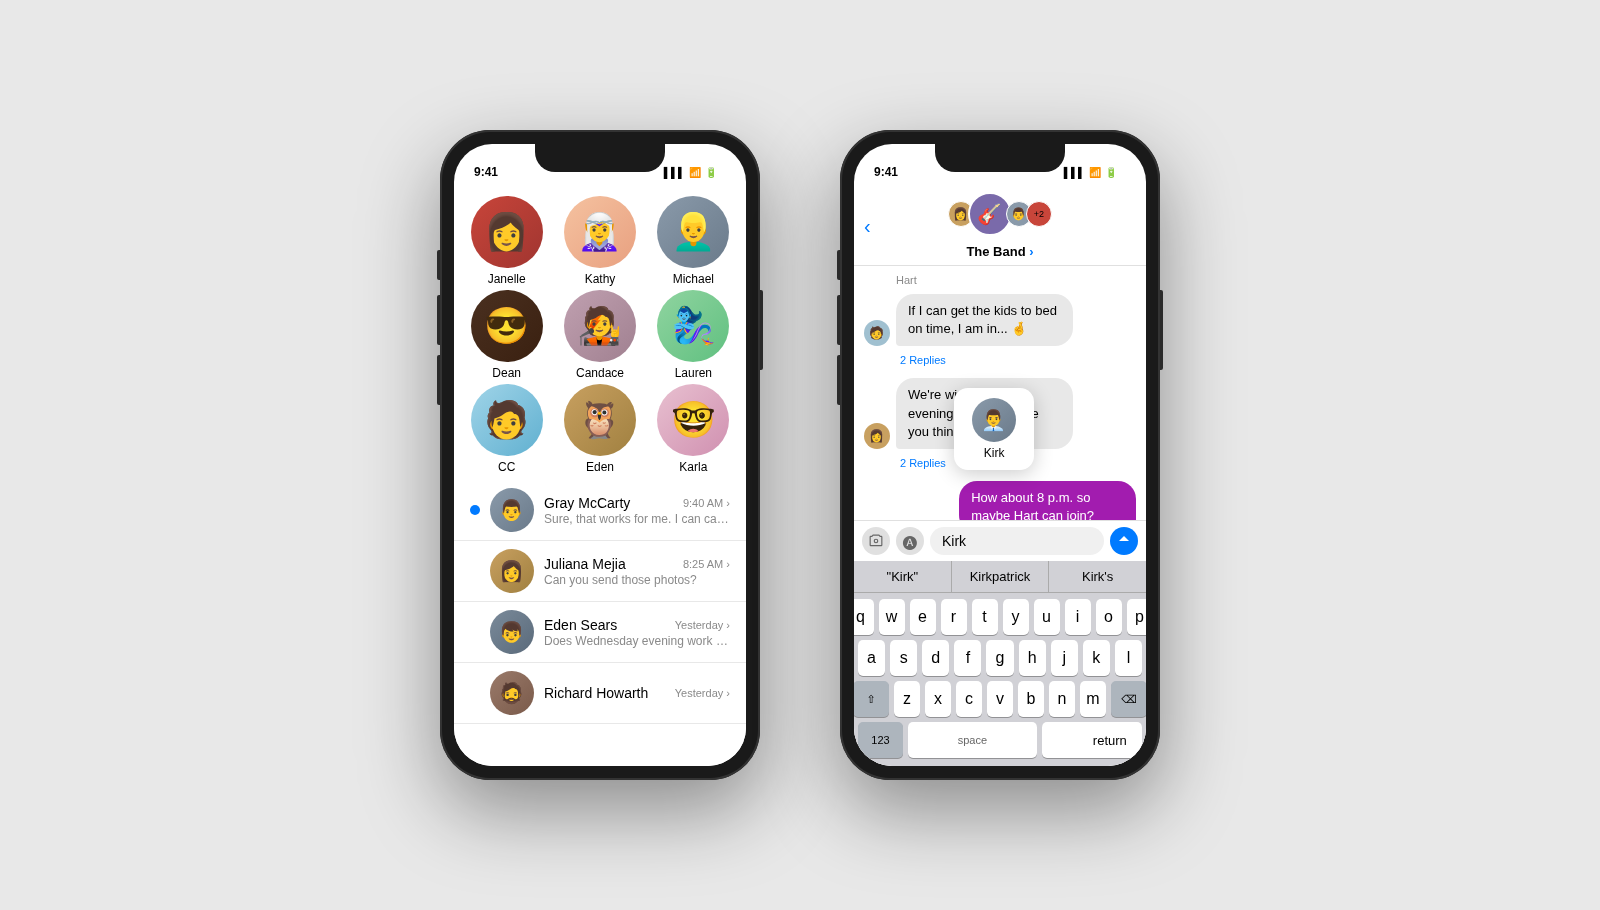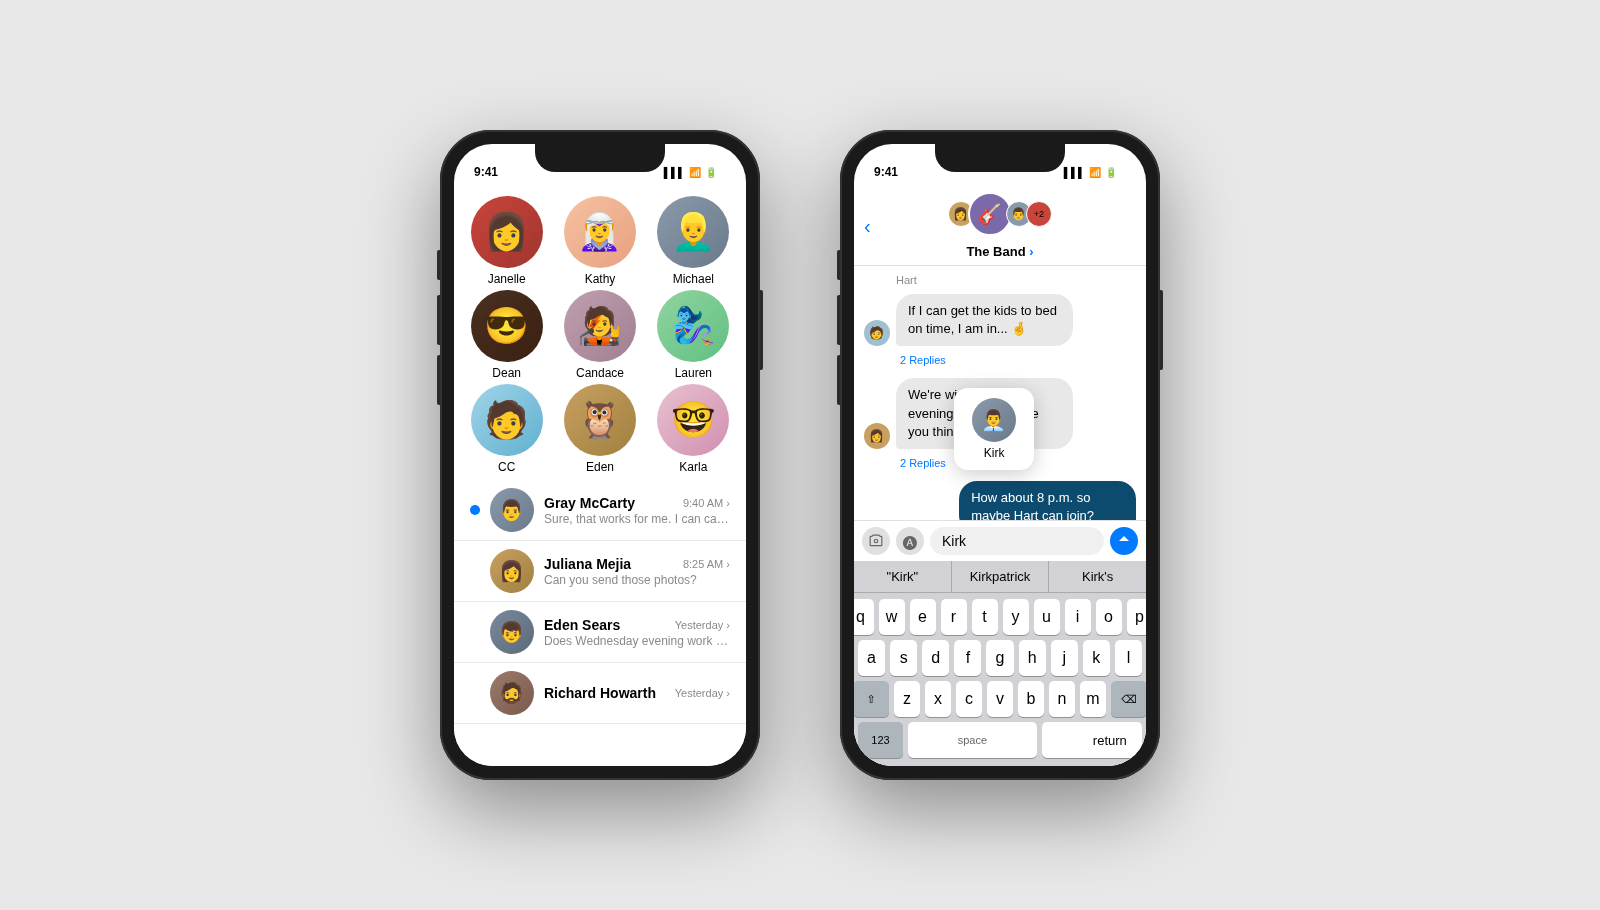--- a/index.html
+++ b/index.html
@@ -174,21 +174,21 @@
       background: #007AFF;
       border-radius: 50%;
       flex-shrink: 0;
     }
     .msg-content { flex: 1; min-width: 0; }
     .msg-top-row {
       display: flex;
       justify-content: space-between;
       align-items: center;
     }
-    .msg-sender { font-size: 14px; font-weight: 700; color: #000; }
+    .msg-sender { font-size: 14px; font-weight: 400; color: #000; }
     .msg-time { font-size: 11px; color: #8a8a8a; display: flex; align-items: center; gap: 2px; }
     .msg-preview { font-size: 12px; color: #8a8a8a; white-space: nowrap; overflow: hidden; text-overflow: ellipsis; margin-top: 1px; }
 
     
     .phone2-content {
       position: absolute;
       top: 42px; left: 0; right: 0; bottom: 0;
       background: #fff;
       display: flex;
       flex-direction: column;
@@ -290,21 +290,21 @@
       border-radius: 18px;
       font-size: 13px;
       line-height: 1.4;
     }
     .bubble.received {
       background: #e8e8e8;
       color: #000;
       border-bottom-left-radius: 4px;
     }
     .bubble.sent {
-      background: #0c4a6e;
+      background: #a21caf;
       color: #fff;
       border-bottom-right-radius: 4px;
     }
 
     .sender-label {
       font-size: 11px;
       color: #8a8a8a;
       padding-left: 32px;
       margin-bottom: 2px;
     }

